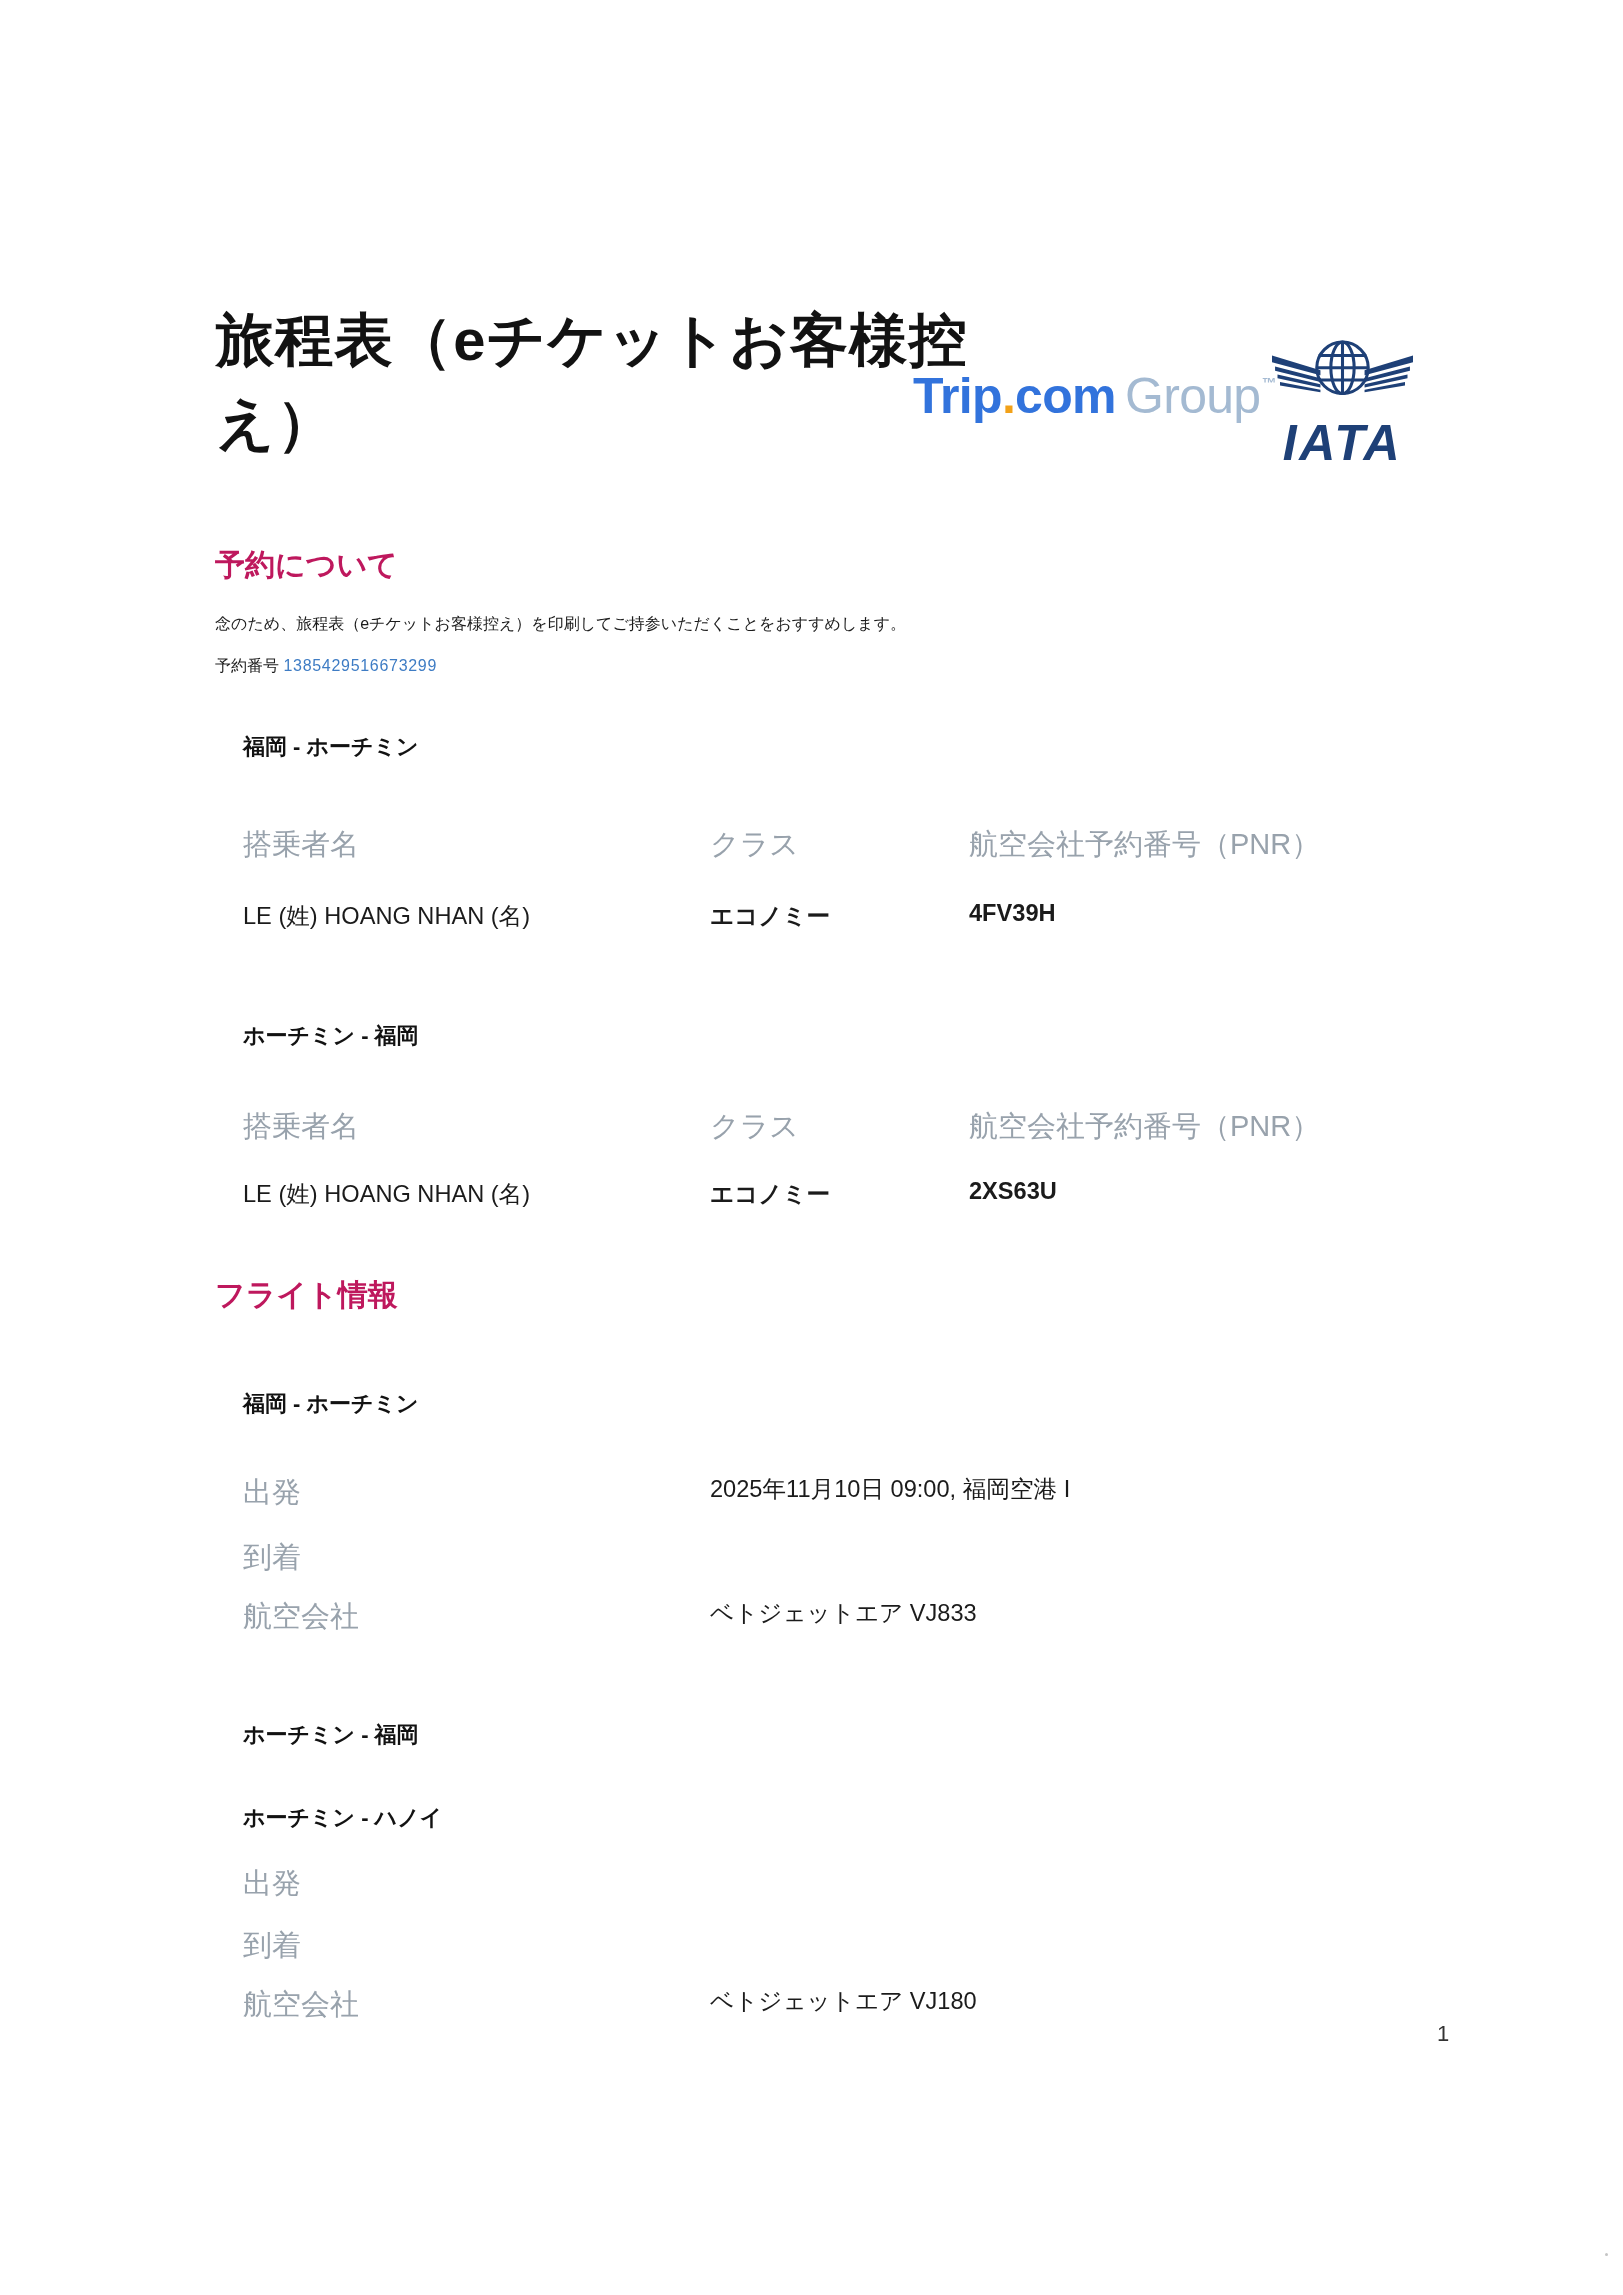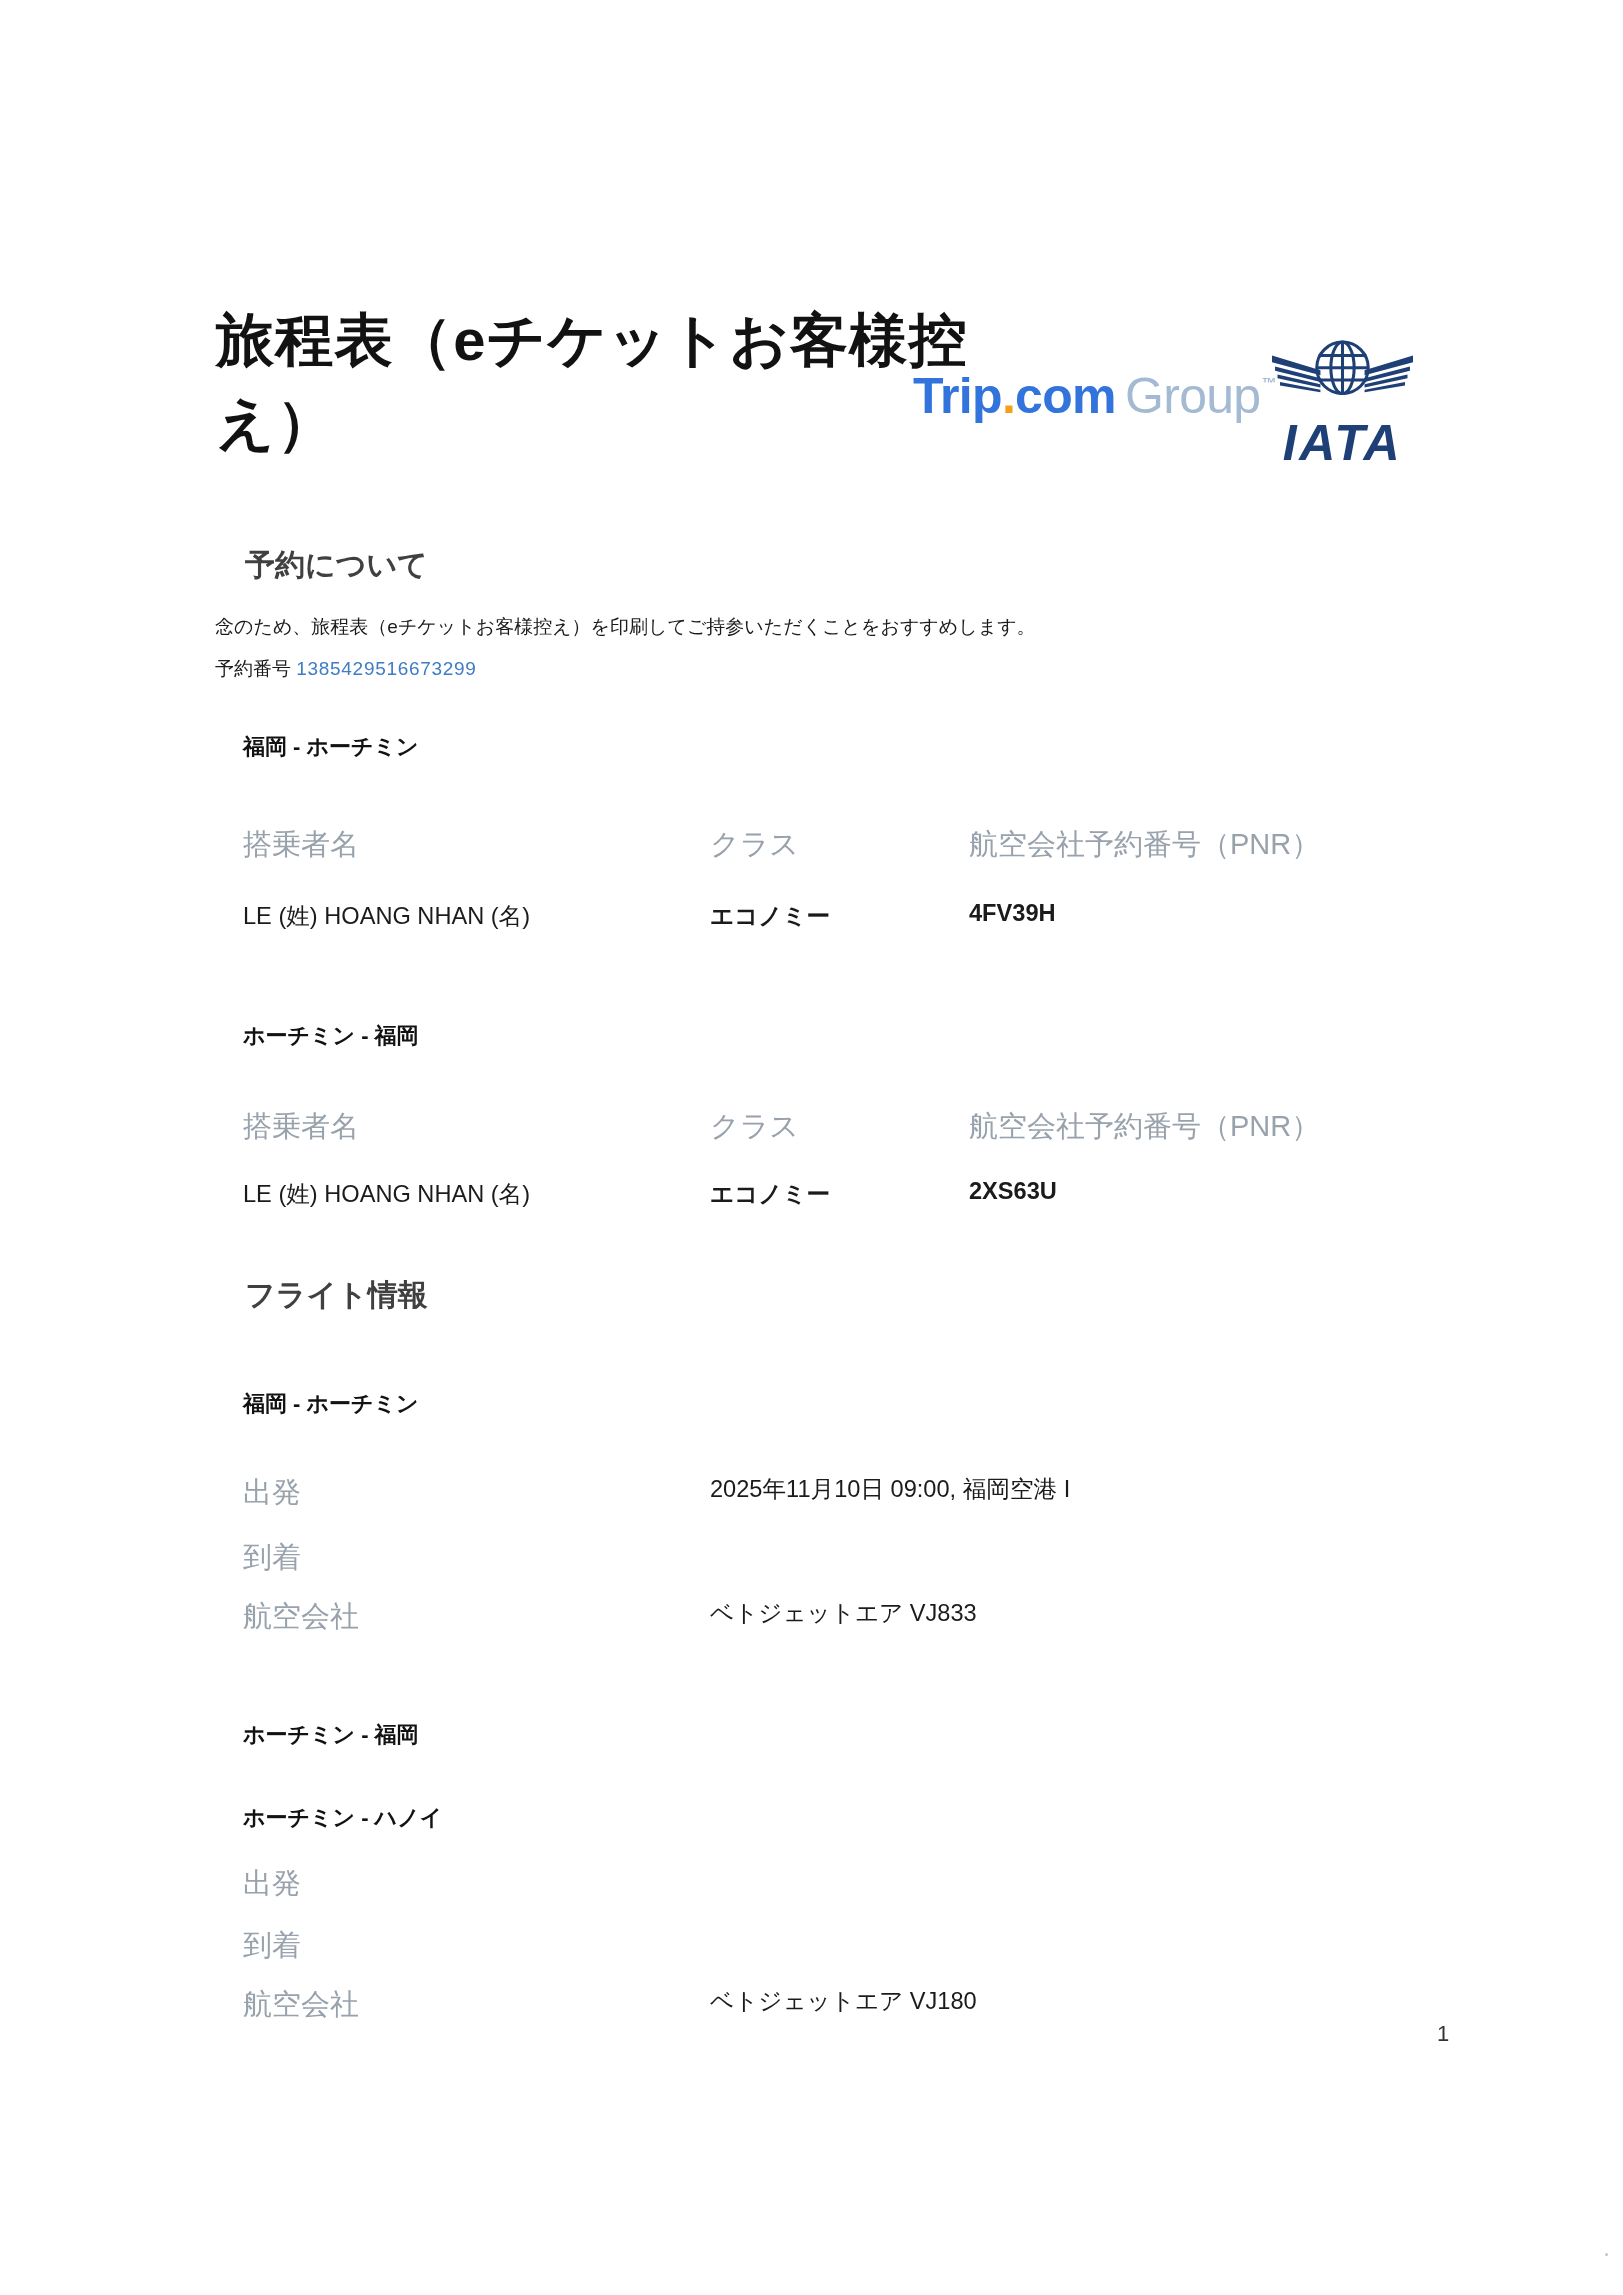--- a/index.html
+++ b/index.html
@@ -6,23 +6,23 @@
   .page{
     position:relative;
     width:1623px;height:2295px;
     background:#ffffff;
     font-family:"Liberation Sans", sans-serif;
     color:#161616;
     overflow:hidden;
   }
   .abs{position:absolute;}
   .h1{font-size:58px;font-weight:bold;line-height:83px;letter-spacing:1.3px;word-break:break-all;color:#121212;}
-  .h2{font-size:30px;font-weight:bold;color:#404040;margin-left:30px;}
+  .h2{font-size:30px;font-weight:bold;color:#be185d;}
   .h3{font-size:22px;font-weight:bold;color:#121212;}
-  .body-text{font-size:19px;color:#1b1b1b;}
+  .body-text{font-size:16px;color:#1b1b1b;}
   .label{font-size:29px;color:var(--label_gray);}
   .value{font-size:23.6px;color:#1b1b1b;}
   .link{color:var(--link_blue);letter-spacing:0.7px;}
   .pagenum{font-size:22px;color:#333;}
 
   
   .trip-logo{font-size:50px;font-weight:bold;letter-spacing:-0.7px;color:var(--trip_blue);white-space:nowrap;}
   .trip-logo .dot{color:var(--trip_orange);}
   .trip-logo .group{font-weight:400;color:var(--trip_group_gray);margin-left:9.2px;}
   .trip-logo .tm{font-size:14.4px;color:var(--trip_group_gray);vertical-align:25px;margin-left:1.3px;}

